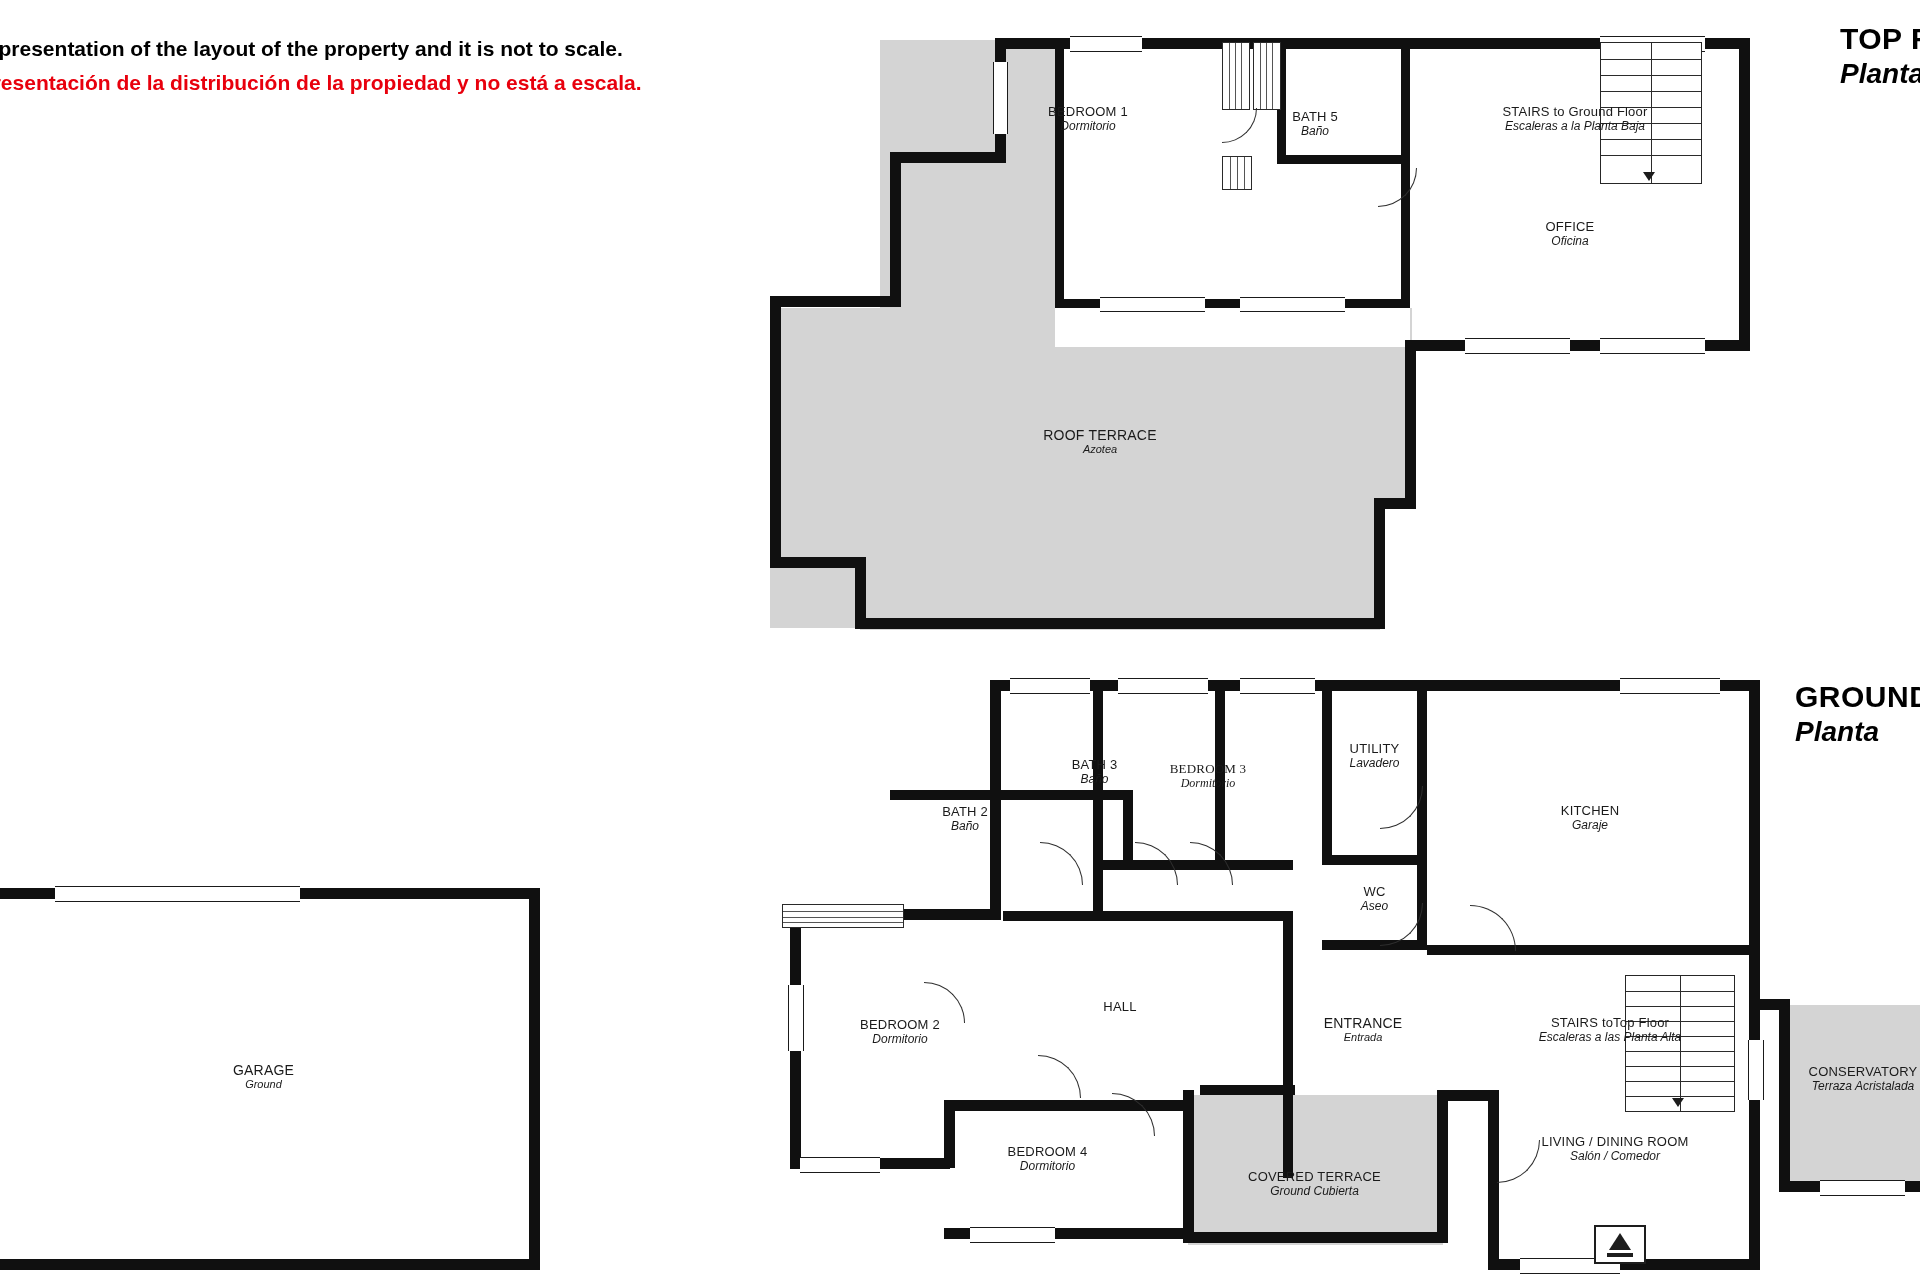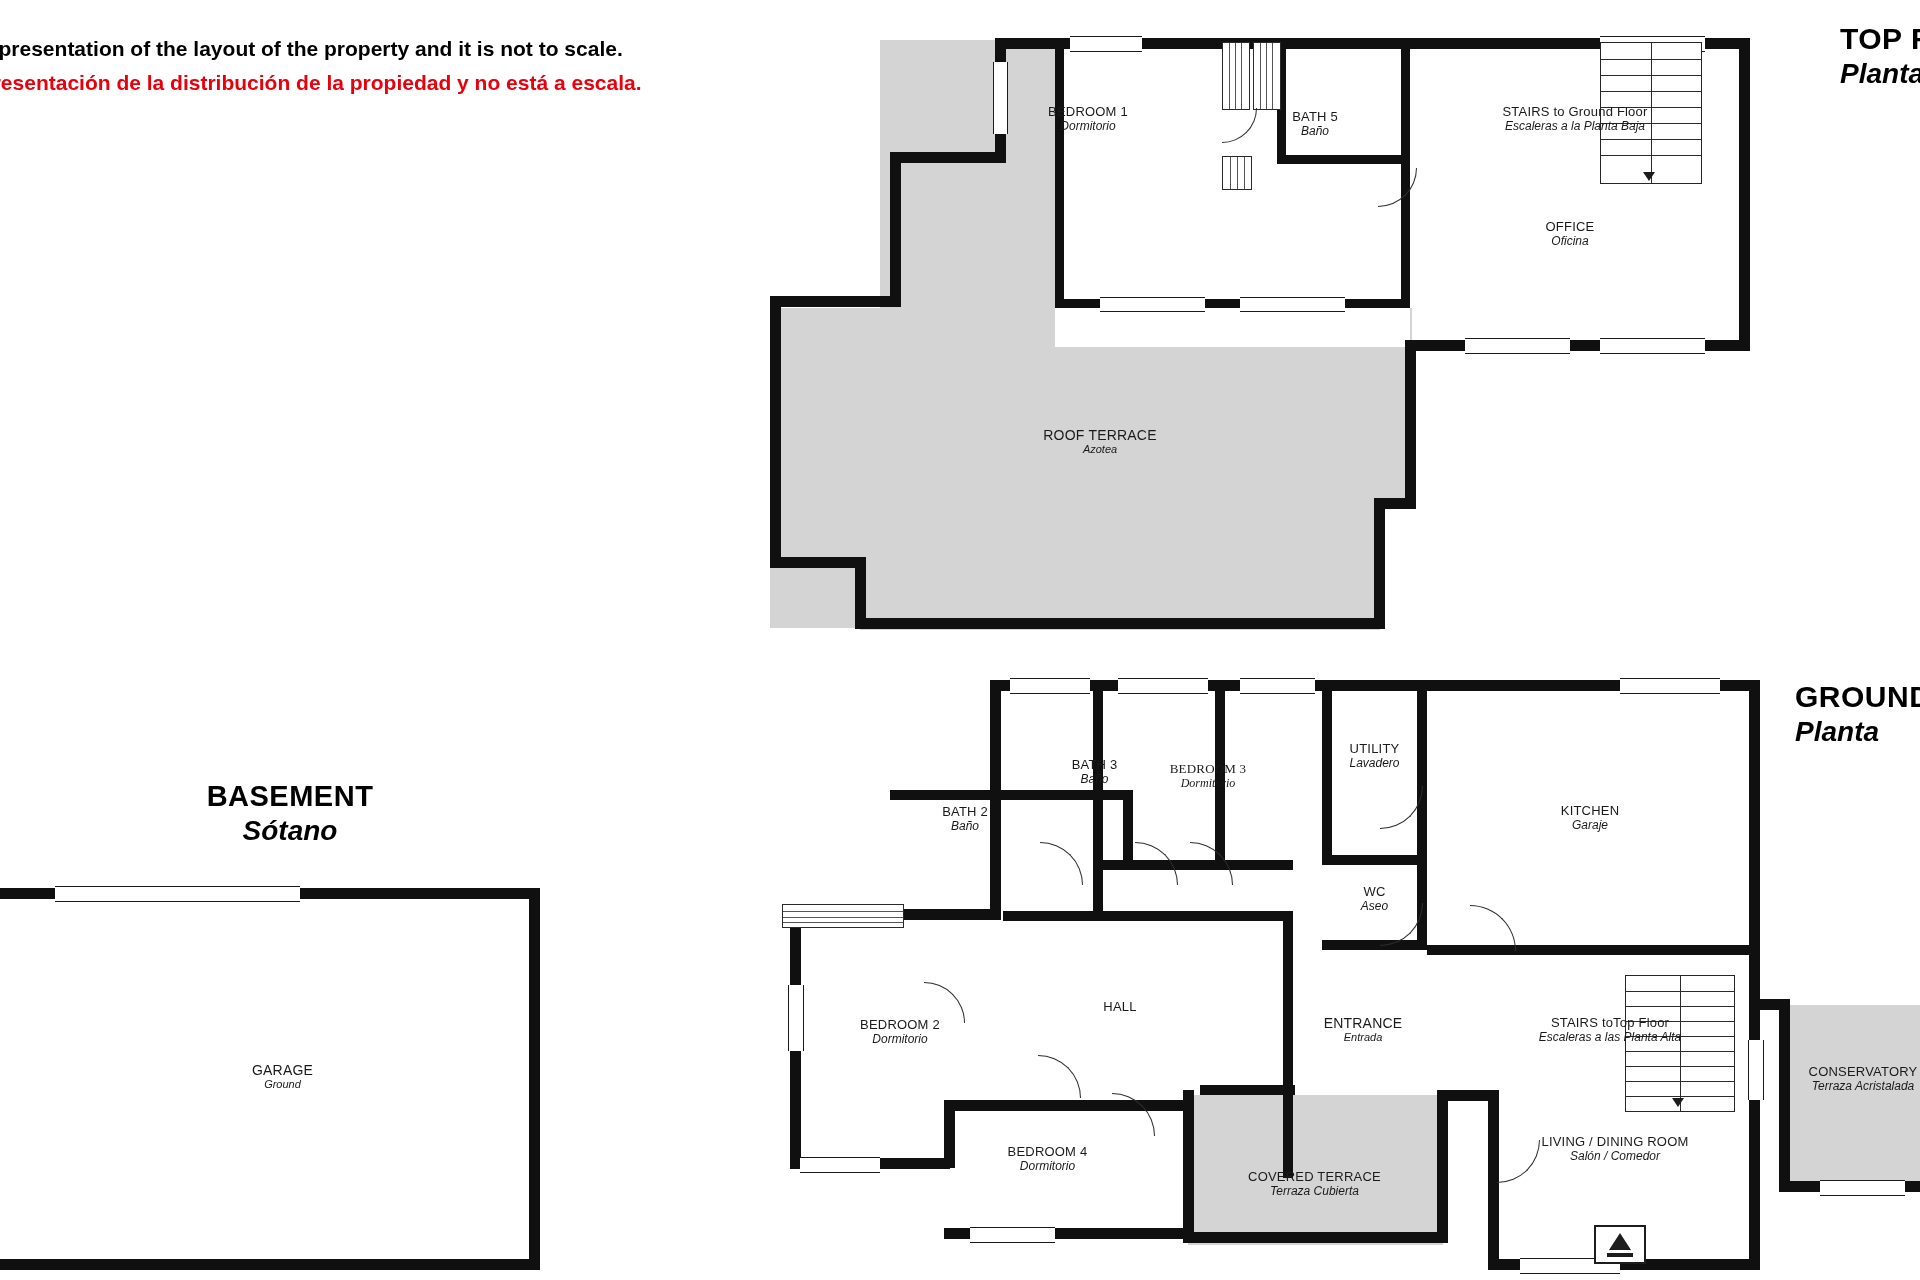--- a/index.html
+++ b/index.html
@@ -81,24 +81,20 @@
     <div class="es"> representación de la distribución de la propiedad y no está a escala.</div>
   </div>
 
   <div class="floor-title" id="title-top">
     <div class="en">TOP FL</div>
     <div class="es">Planta</div>
   </div>
   <div class="floor-title" id="title-ground">
     <div class="en">GROUND</div>
     <div class="es">Planta</div>
-  </div>
-  <div class="floor-title" id="title-basement">
-    <div class="en">BASEMENT</div>
-    <div class="es">Sótano</div>
   </div>
 
   <div>
 
     <div class="fill" style="left:770px;  top:308px;  width:615px; height:320px;"></div>
     <div class="fill" style="left:880px;  top:40px;   width:505px; height:270px;"></div>
     <div class="fill" style="left:860px;  top:575px;  width:520px; height:55px;"></div>
     <div class="fill" style="left:1385px; top:308px;  width:30px;  height:195px;"></div>
 
     <div class="white" style="left:1055px; top:42px;  width:355px; height:305px;"></div>
@@ -312,34 +308,34 @@
     <div class="label" style="left:1778px; top:1065px; width:170px;">
       <span class="en">CONSERVATORY</span>
       <span class="es">Terraza Acristalada</span>
     </div>
     <div class="label" style="left:955px;  top:1145px; width:185px;">
       <span class="en">BEDROOM 4</span>
       <span class="es">Dormitorio</span>
     </div>
     <div class="label" style="left:1192px; top:1170px; width:245px;">
       <span class="en">COVERED TERRACE</span>
-      <span class="es">Terraza Cubierta</span>
+      <span class="es">Ground Cubierta</span>
     </div>
     <div class="label" style="left:1490px; top:1135px; width:250px;">
       <span class="en">LIVING / DINING ROOM</span>
       <span class="es">Salón / Comedor</span>
     </div>
   </div>
 
   <div>
     <div class="wall" style="left:-30px; top:888px;  width:570px; height:11px;"></div>
     <div class="wall" style="left:529px; top:888px;  width:11px;  height:382px;"></div>
     <div class="wall" style="left:-30px; top:1259px; width:570px; height:11px;"></div>
 
     <div class="window" style="left:55px; top:886px; width:245px; height:14px;"></div>
 
-    <div class="label mid" style="left:195px; top:1063px; width:175px;">
+    <div class="label mid" style="left:176px; top:1063px; width:175px;">
       <span class="en">GARAGE</span>
       <span class="es">Ground</span>
     </div>
   </div>
 
 </div>
 
 </body></html>

